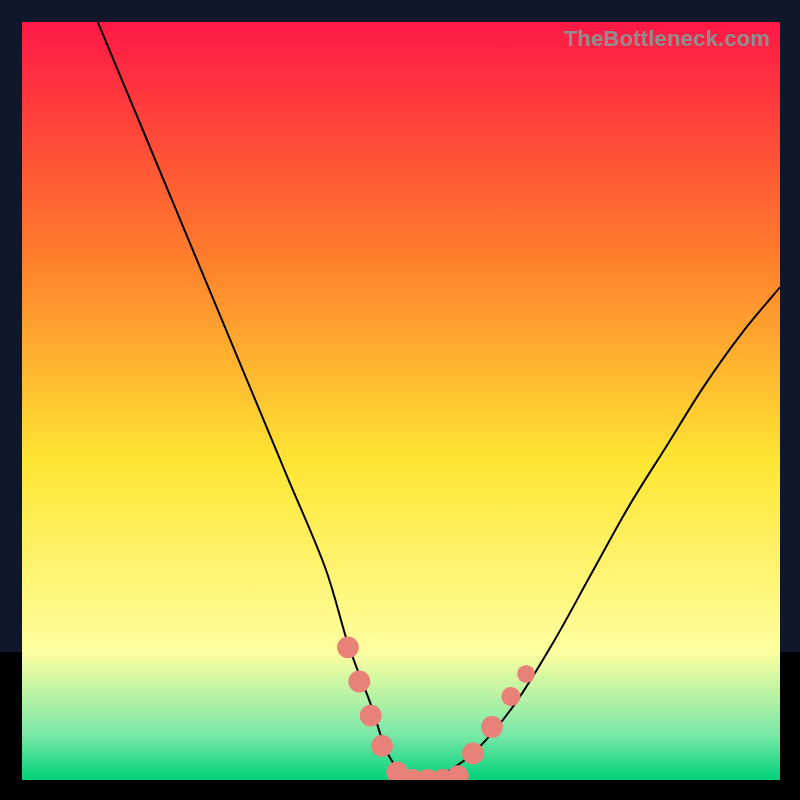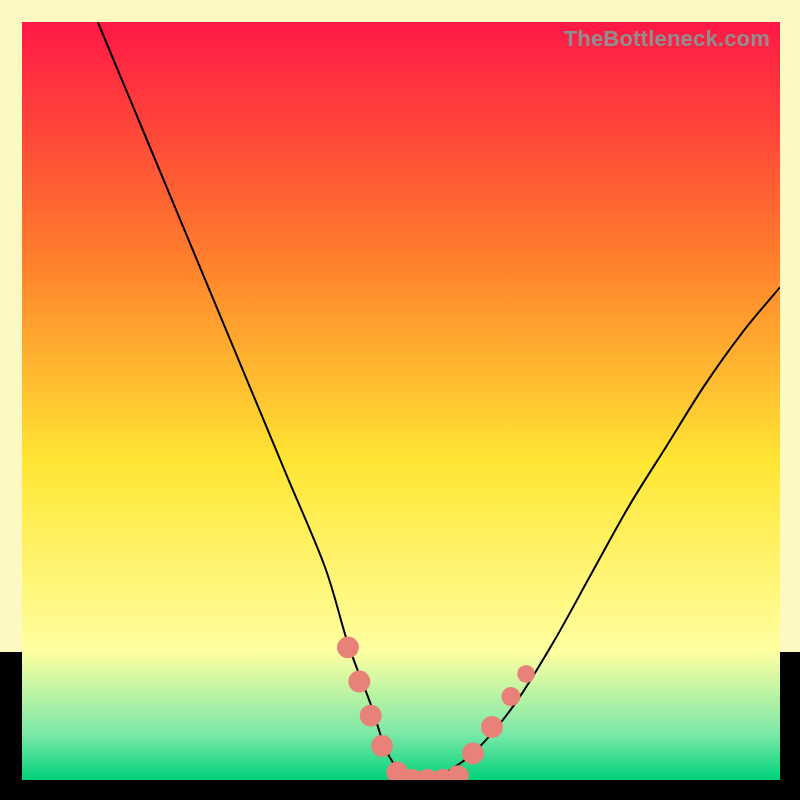--- a/index.html
+++ b/index.html
@@ -9,21 +9,21 @@
     height: 800px;
     background: #000;
     overflow: hidden;
   }
   .frame {
     position: absolute;
     left: 0;
     top: 0;
     width: 800px;
     height: 652px;
-    background: #fef9c3;
+    background: #0f172a;
   }
   .plot {
     position: absolute;
     left: 22px;
     top: 22px;
     width: 758px;
     height: 758px;
     overflow: hidden;
   }
   .watermark {

